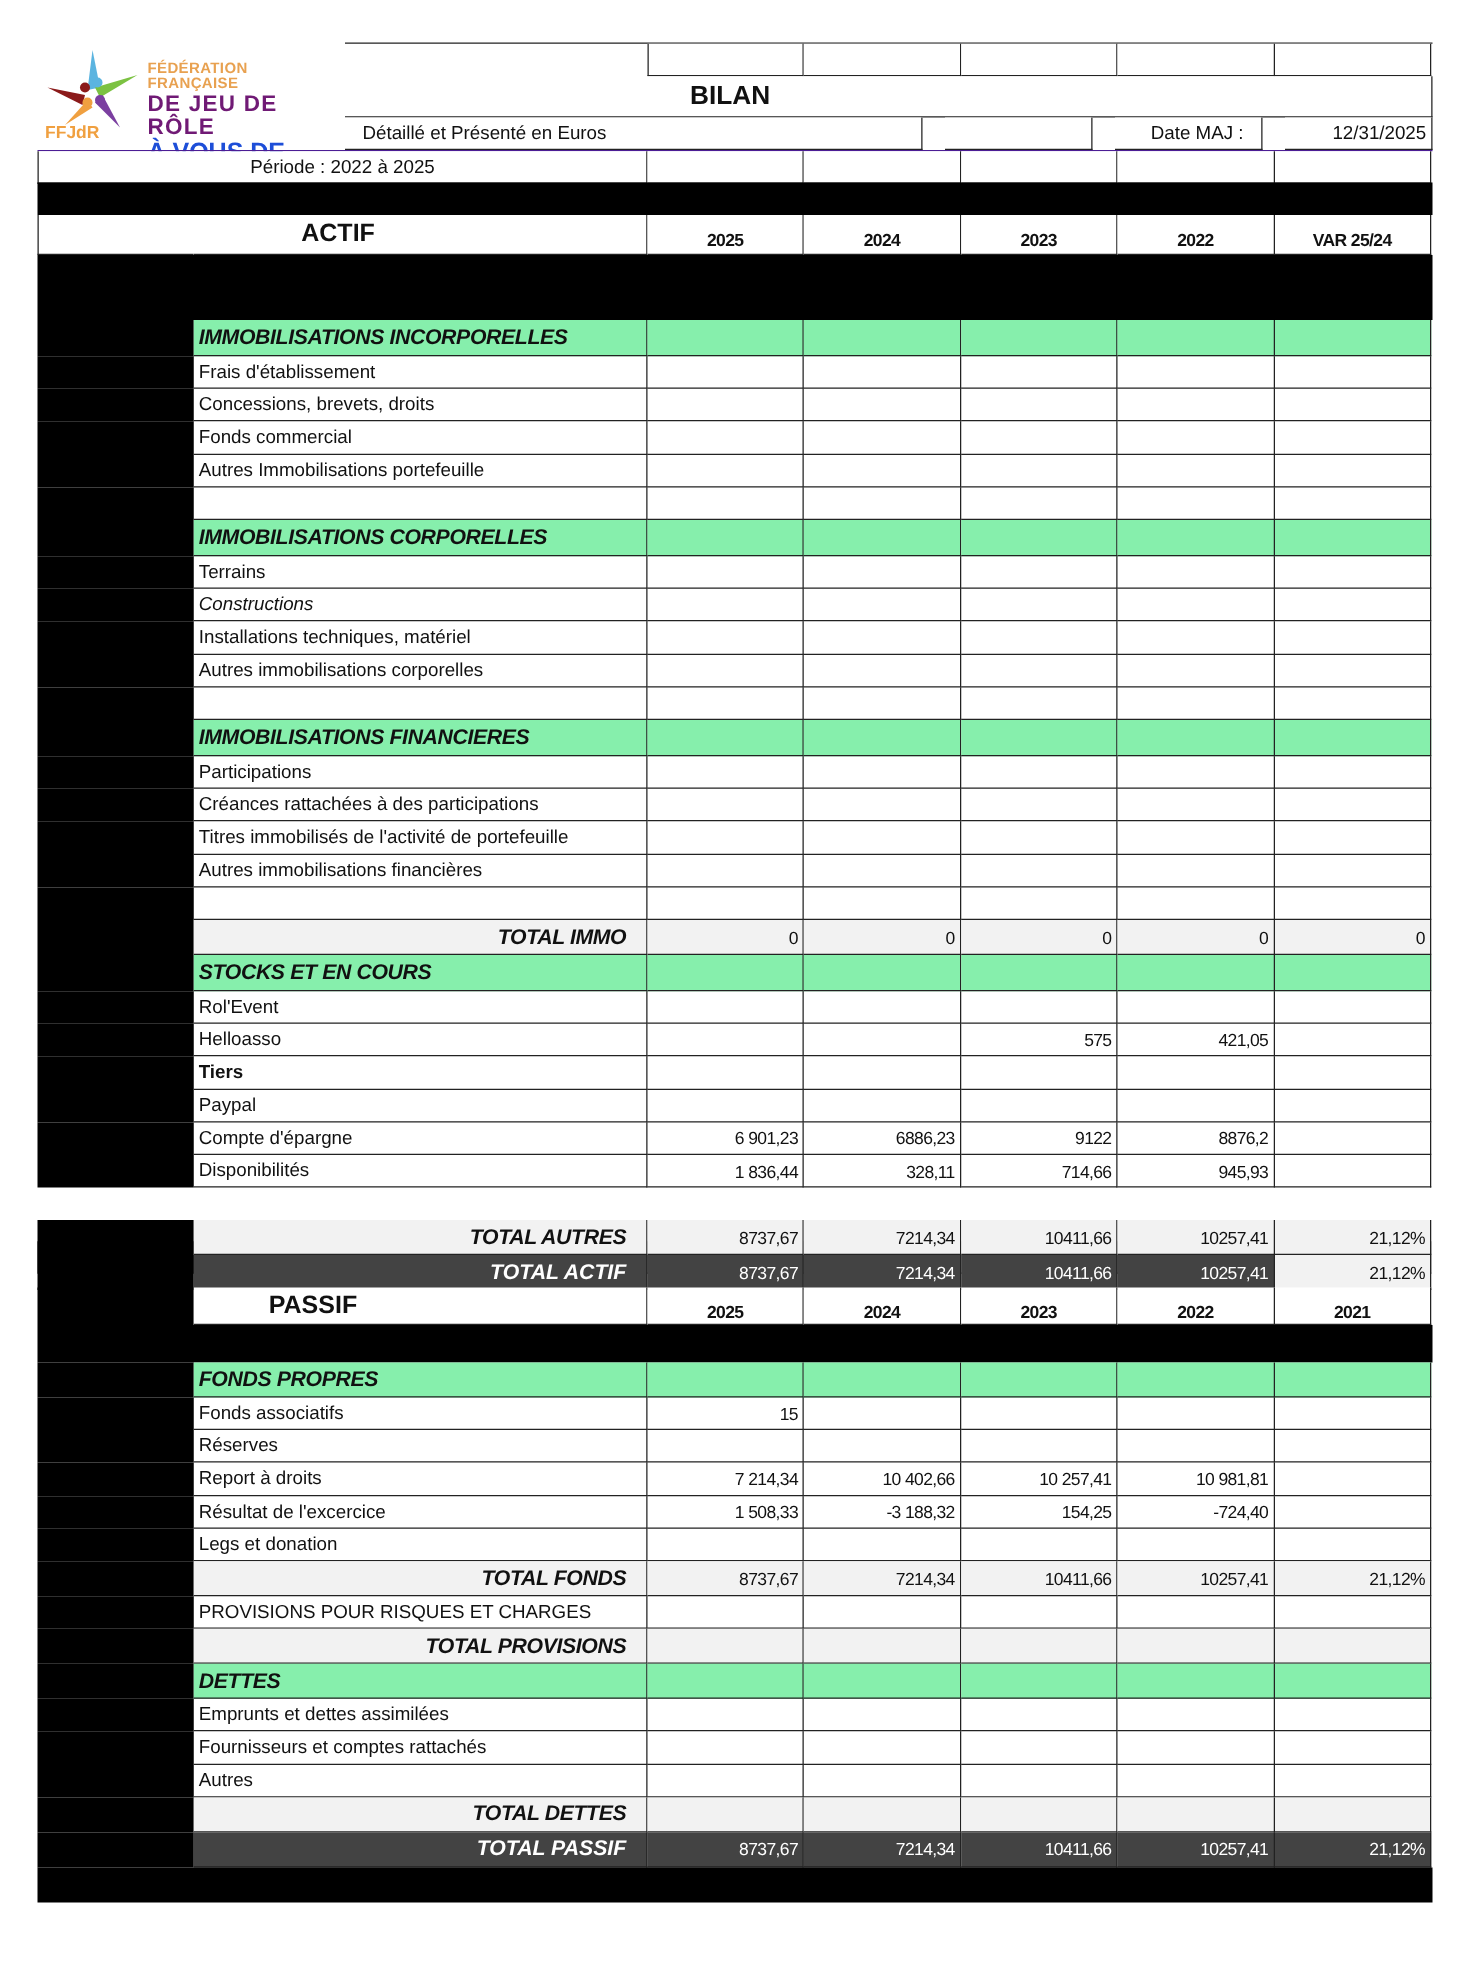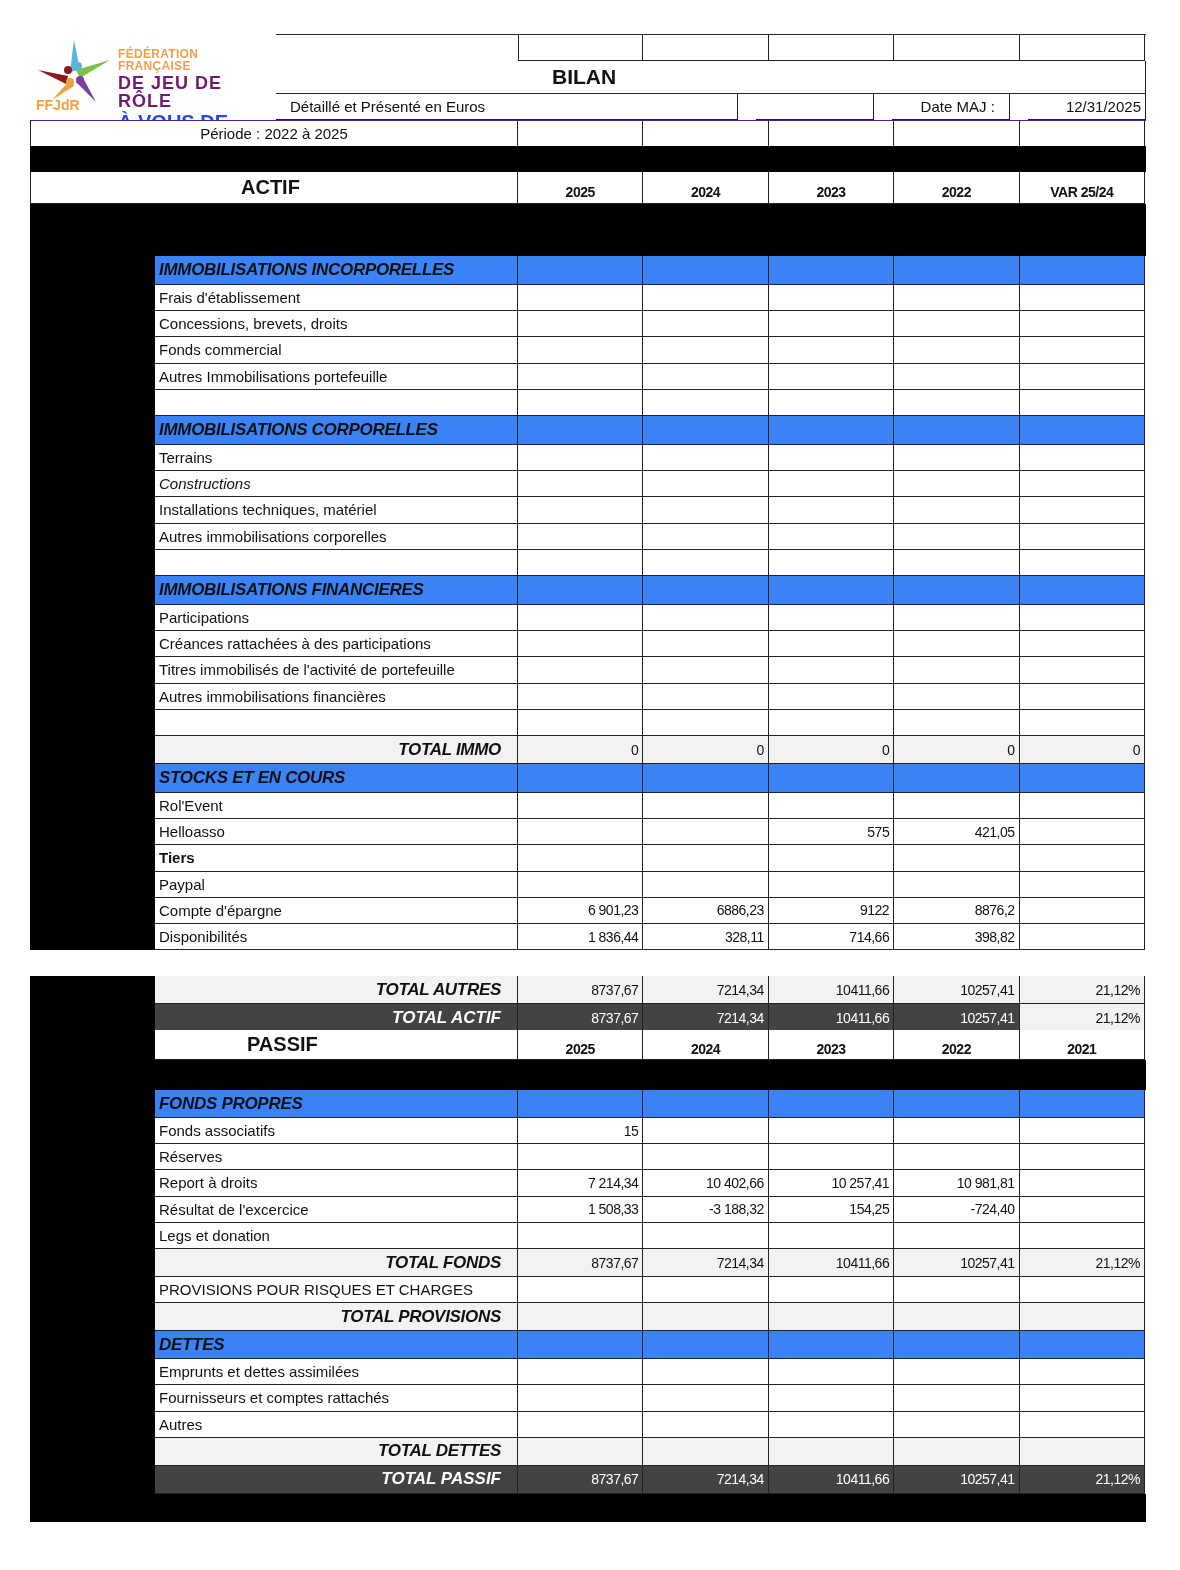--- a/index.html
+++ b/index.html
@@ -3,21 +3,21 @@
 <meta charset="utf-8">
 <style>
   html,body{margin:0;padding:0;background:#fff;}
   body{width:1180px;height:1570px;position:relative;font-family:"Liberation Sans",sans-serif;color:#111;overflow:hidden;}
   .sheet{position:absolute;left:30px;top:34px;width:1116px;}
   .row{position:absolute;left:0;width:1116px;display:flex;}
   .cell{box-sizing:border-box;border-right:1px solid #222;border-bottom:1px solid #222;height:100%;display:flex;align-items:center;overflow:hidden;white-space:nowrap;}
   .lc{width:363px;padding-left:4px;font-size:15px;}
   .vc{width:125.4px;justify-content:flex-end;padding-right:4px;font-size:14px;letter-spacing:-0.5px;}
   .gutter{width:125px;background:#000;height:100%;}
-  .section .cell{background:#3b82f6;}
+  .section .cell{background:#86efac;}
   .section .lc{font-weight:bold;font-style:italic;font-size:17px;letter-spacing:-0.3px;}
   .total .cell{background:#f2f2f2;}
   .total .lc{justify-content:flex-end;padding-right:16px;font-weight:bold;font-style:italic;font-size:17px;letter-spacing:-0.3px;}
   .grand .cell{background:#434343;color:#fff;}
   .grand .lc{justify-content:flex-end;padding-right:16px;font-weight:bold;font-style:italic;font-size:17px;}
   .grand .vc.light{background:#f2f2f2;color:#111;}
   .blackbar{position:absolute;left:0;width:1116px;background:#000;}
   .hdrrow .lc{justify-content:center;font-weight:bold;font-size:20px;background:#fff;}
   .hdrrow .vc{justify-content:center;font-weight:bold;font-size:14px;padding:0;padding-top:8px;background:#fff;}
   .logo{position:absolute;left:34px;top:36px;width:240px;height:76px;}
@@ -319,21 +319,21 @@
         <div class="cell vc">9122</div>
         <div class="cell vc">8876,2</div>
         <div class="cell vc"></div>
       </div>
       <div class="row item" style="top: 890px; height: 26.2px;">
         <div class="gutter"></div>
         <div class="cell lc">Disponibilités</div>
         <div class="cell vc">1 836,44</div>
         <div class="cell vc">328,11</div>
         <div class="cell vc">714,66</div>
-        <div class="cell vc">398,82</div>
+        <div class="cell vc">945,93</div>
         <div class="cell vc"></div>
       </div>
       <div class="row item" style="top: 916.2px; height: 26.2px; margin-top: 43px;">
         <div class="gutter"></div>
         <div class="cell lc bold-text">Caisse</div>
         <div class="cell vc"></div>
         <div class="cell vc"></div>
         <div class="cell vc"></div>
         <div class="cell vc">335,2</div>
         <div class="cell vc"></div>
@@ -353,21 +353,21 @@
         <div class="cell vc">8737,67</div>
         <div class="cell vc">7214,34</div>
         <div class="cell vc">10411,66</div>
         <div class="cell vc">10257,41</div>
         <div class="cell vc light">21,12%</div>
       </div>
     </div>
 
   <div class="row hdrrow" id="passif-header" style="top:996px;height:30px;">
     <div class="gutter"></div>
-    <div class="cell lc" style="justify-content:flex-start;padding-left:92px;">PASSIF</div>
+    <div class="cell lc" style="justify-content:flex-start;padding-left:60px;">PASSIF</div>
     <div class="cell vc">2025</div>
     <div class="cell vc">2024</div>
     <div class="cell vc">2023</div>
     <div class="cell vc">2022</div>
     <div class="cell vc">2021</div>
   </div>
 
   <div class="blackbar" style="top:1026px;height:30px;"></div>
 
   <div id="passif-body">

